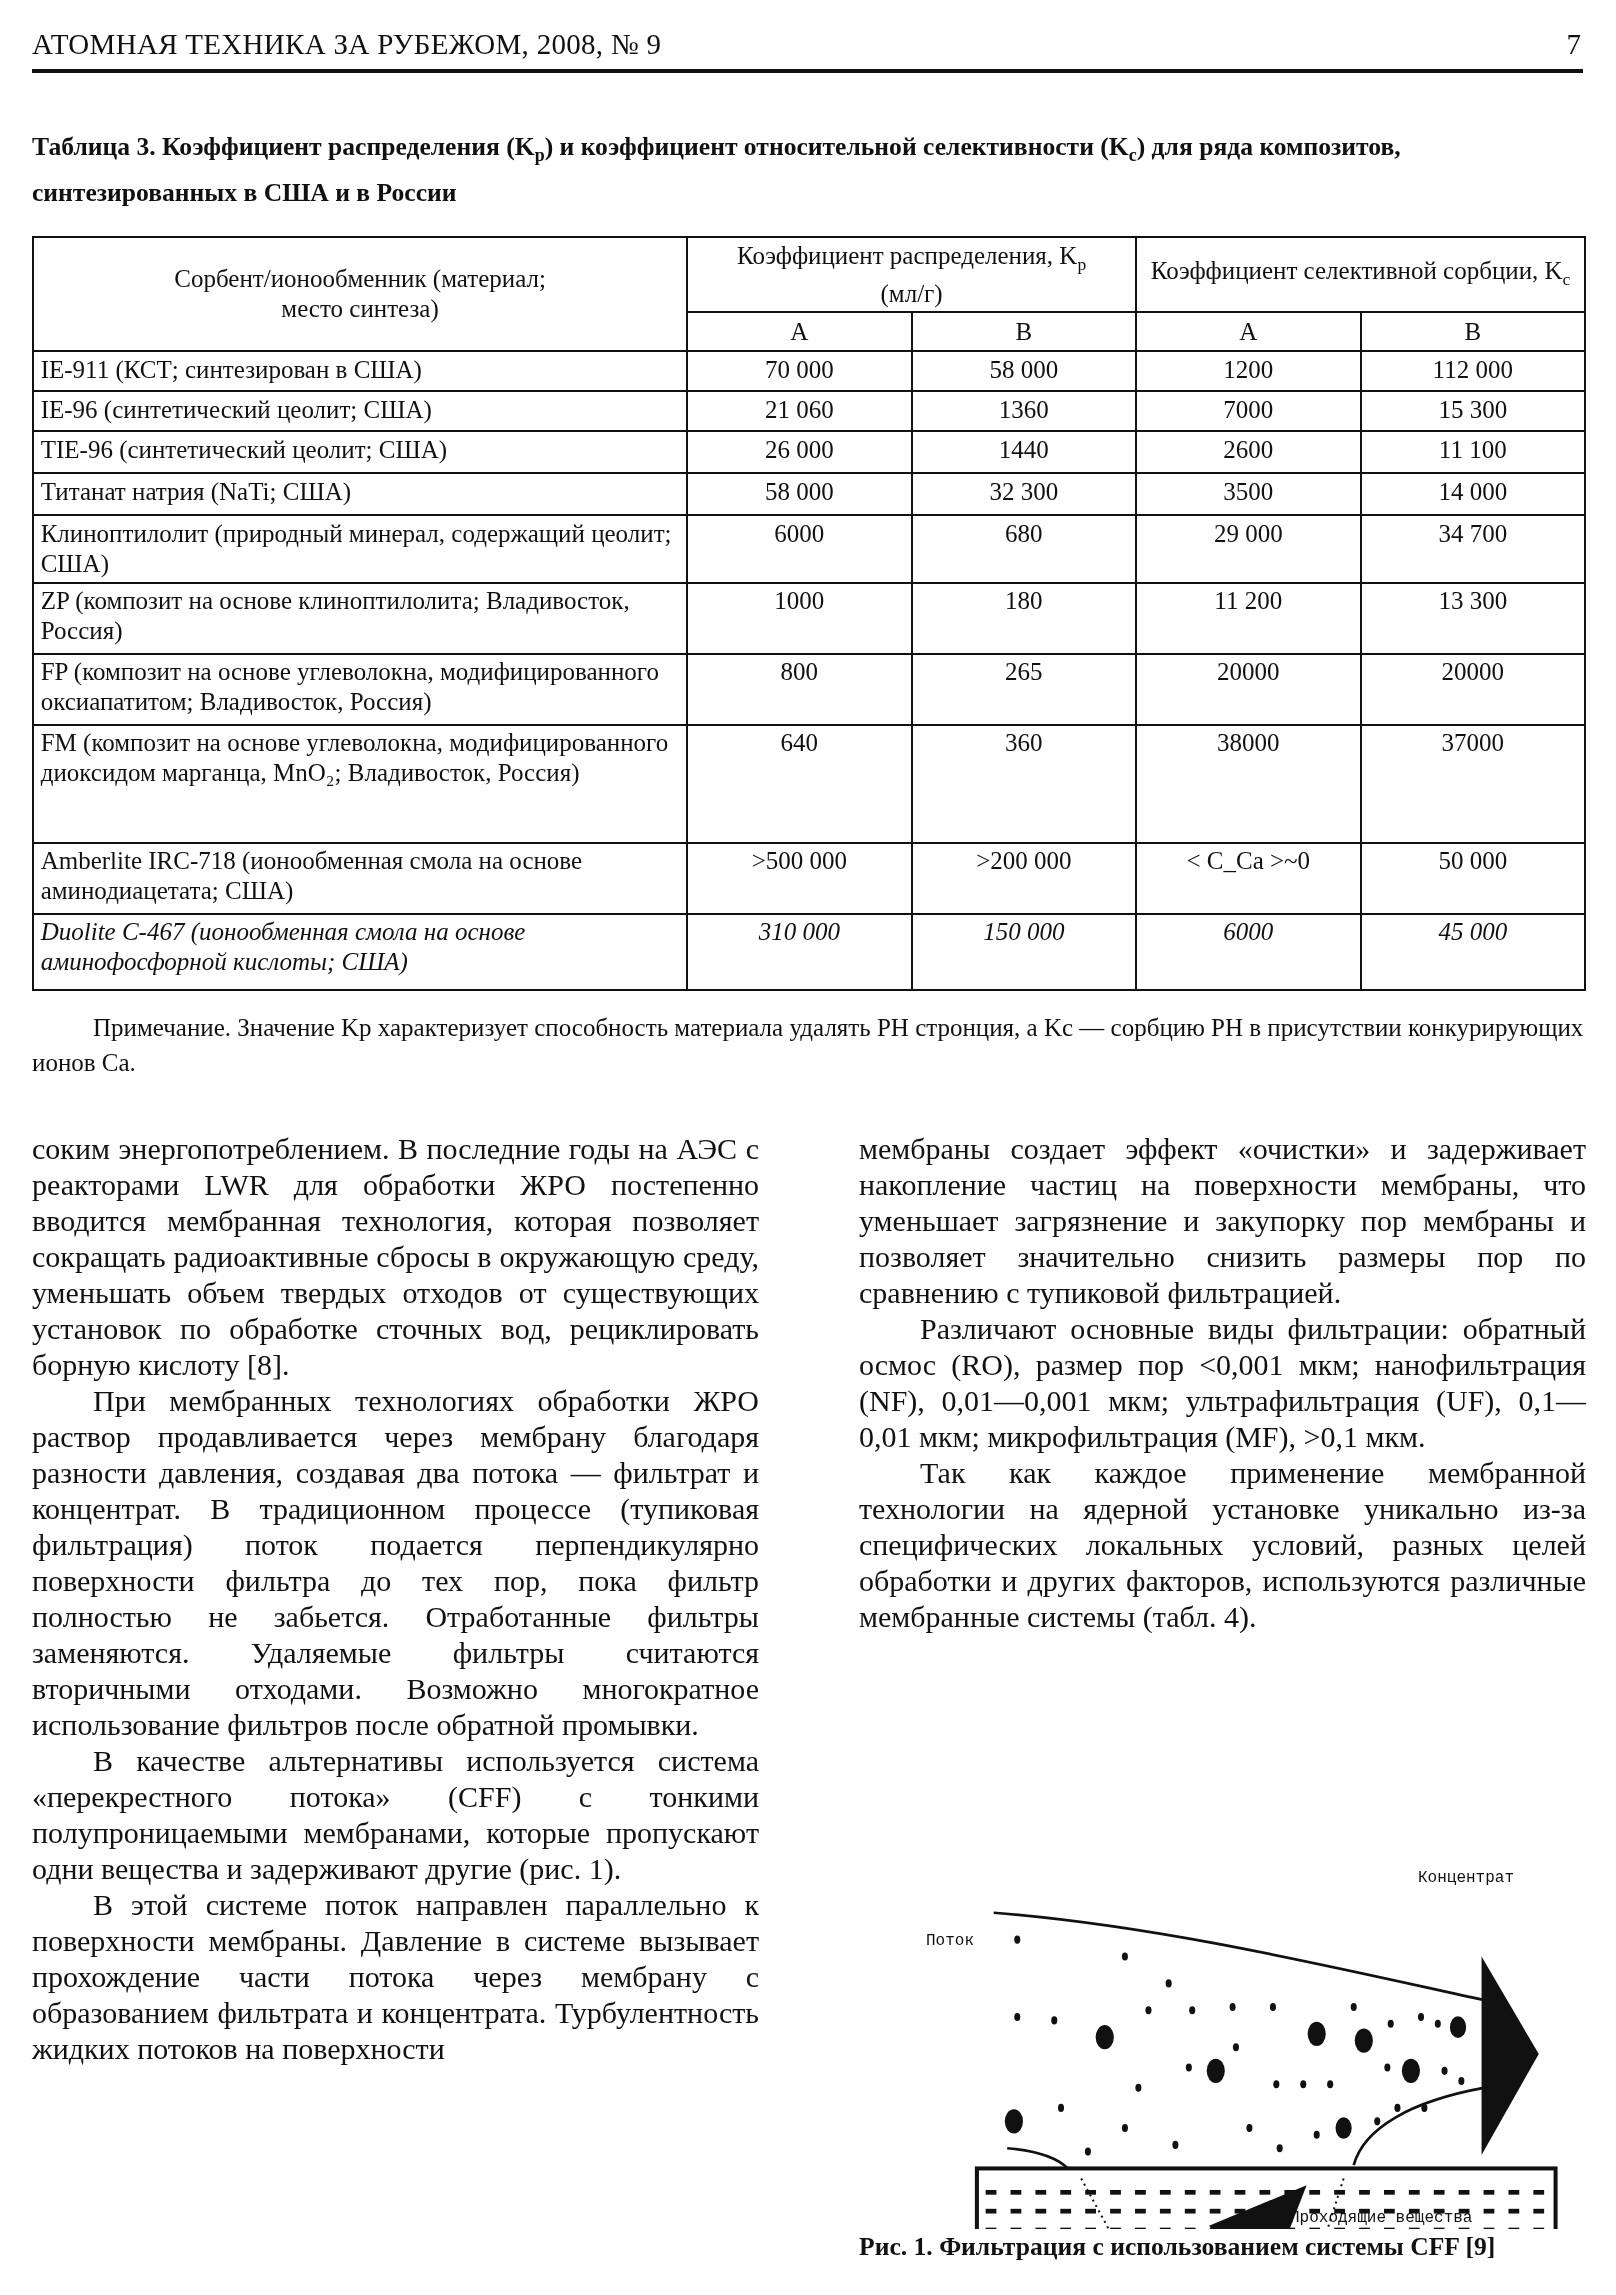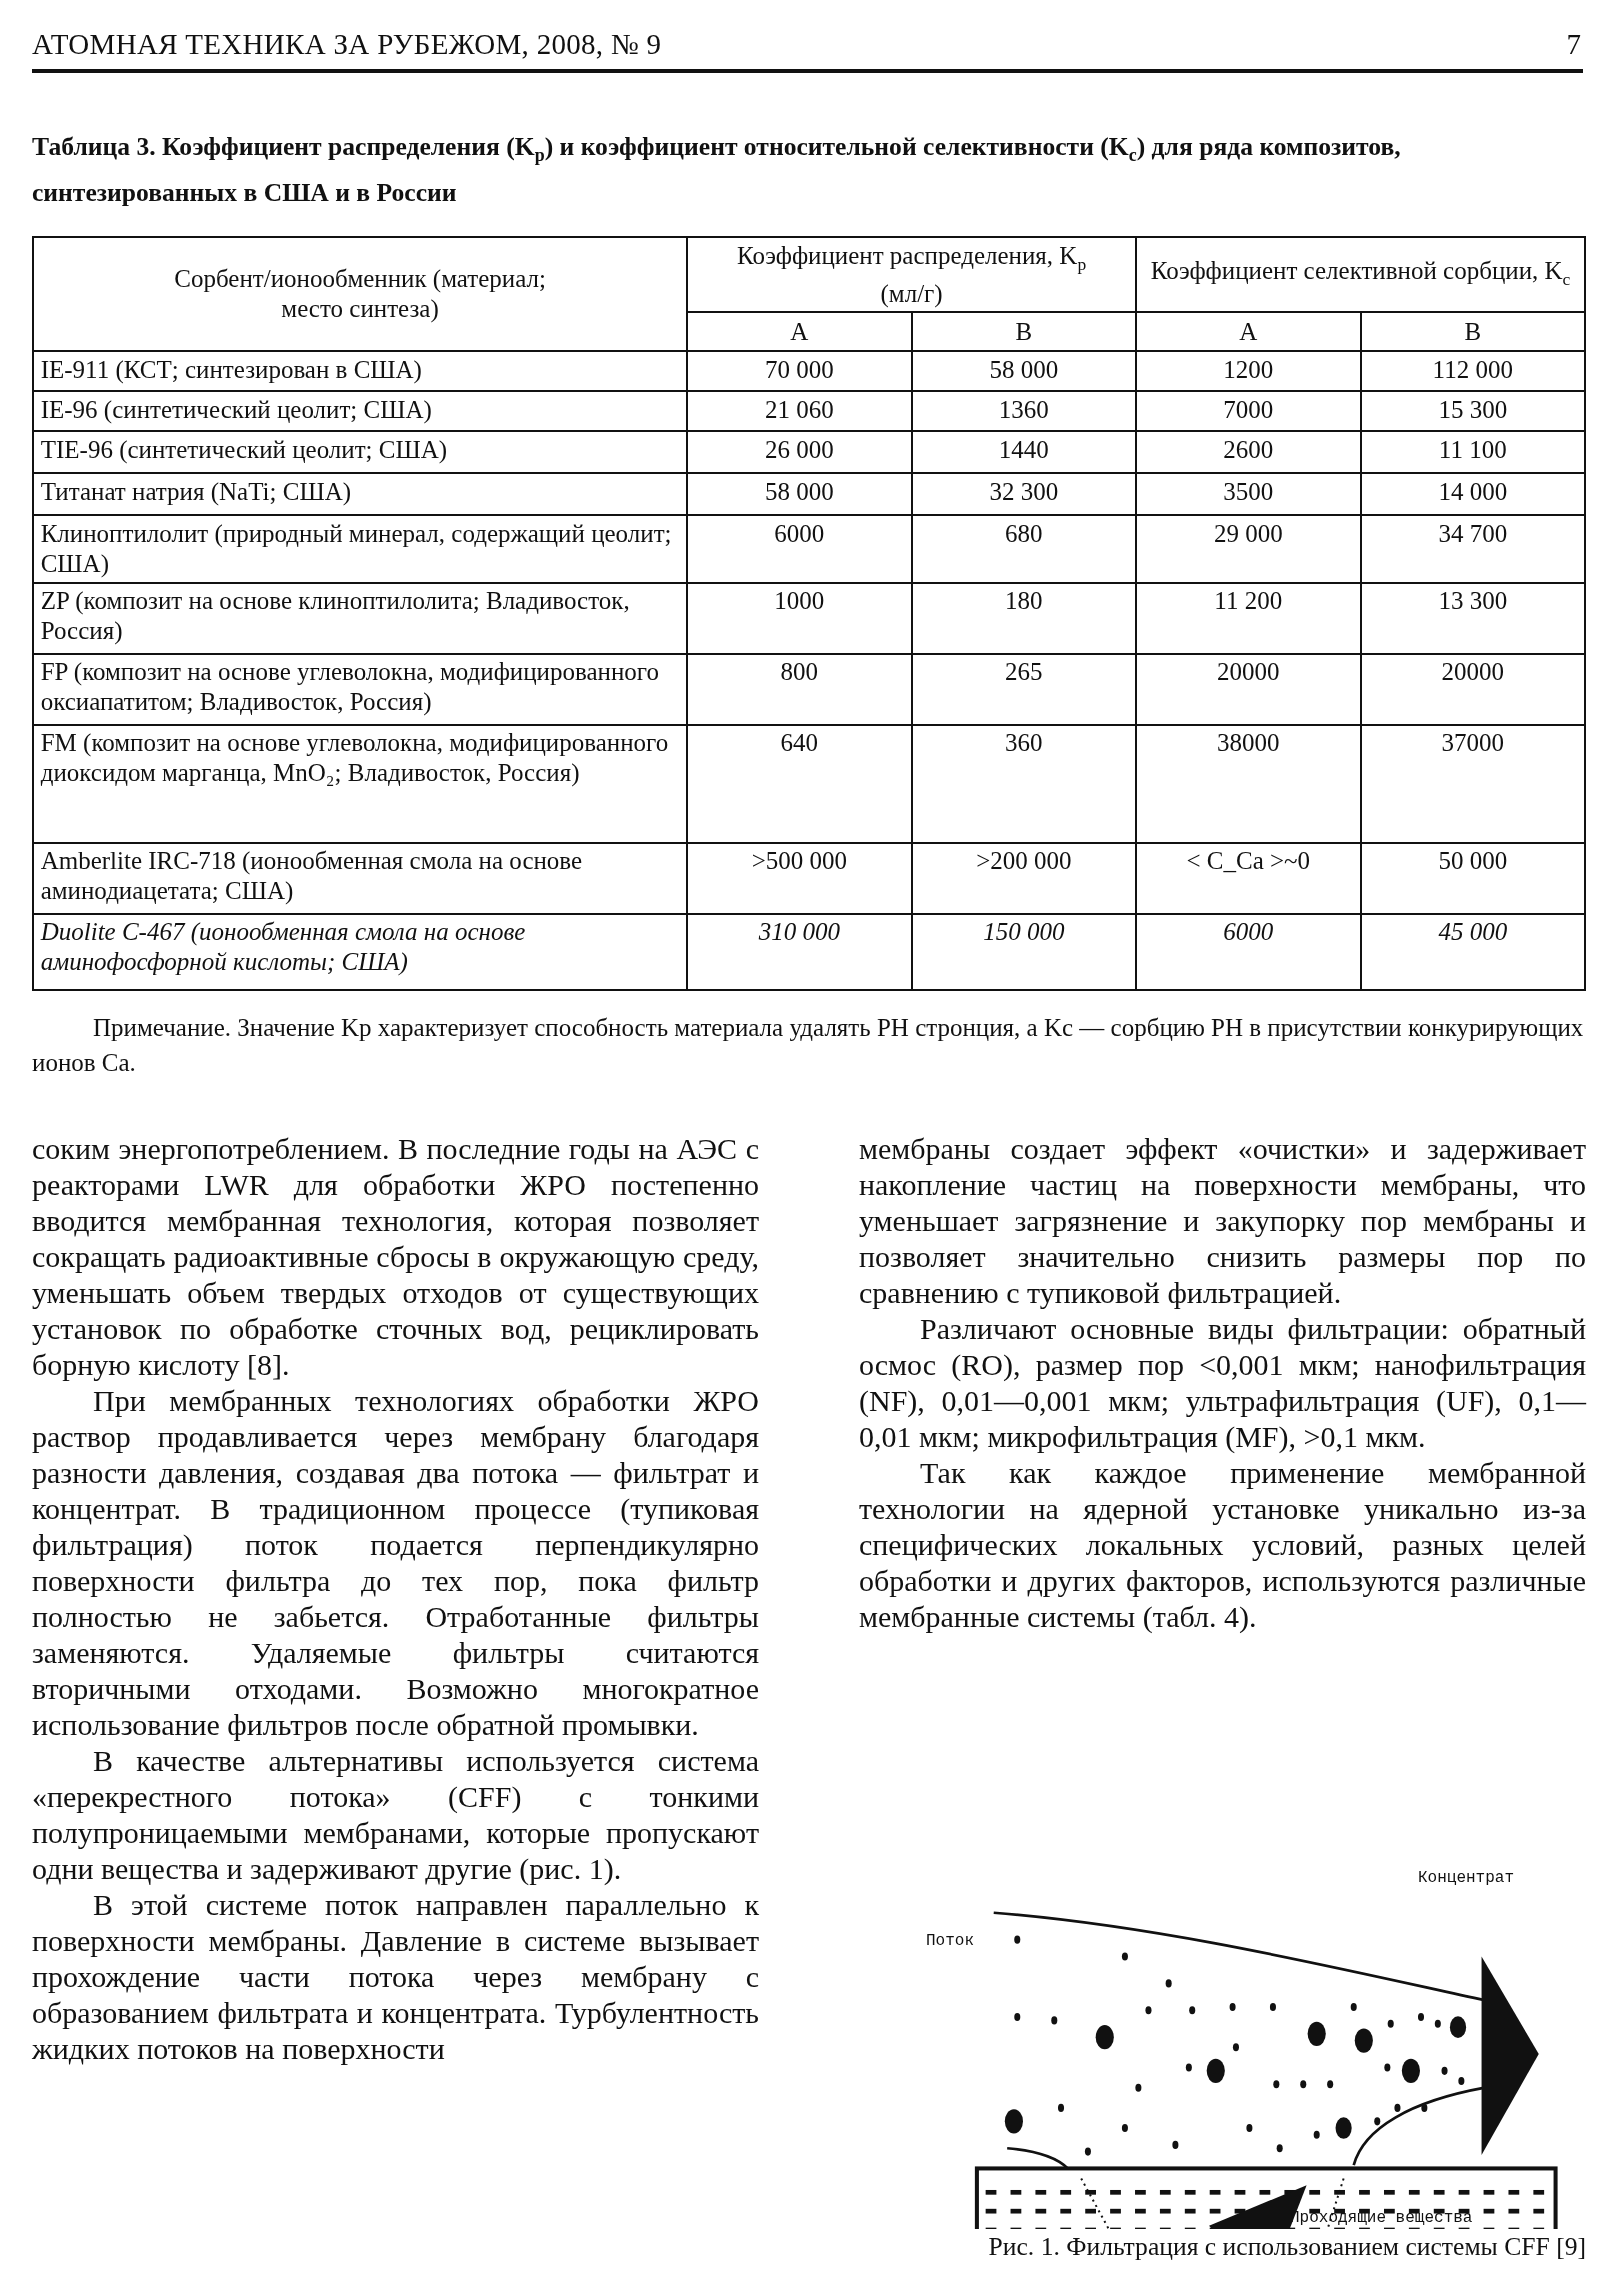--- a/index.html
+++ b/index.html
@@ -15,21 +15,21 @@
   #data-table td.num { text-align:center; }
   #data-table td.name { text-align:left; }
   #note { left:32px; top:1010px; width:1554px; font-size:25px; line-height:35px; text-indent:61px; }
   .col { position:absolute; top:1131px; width:727px; font-size:30px; line-height:36px; text-align:justify; }
   #col-left { left:32px; }
   #col-right { left:859px; }
   .col p { margin:0; text-indent:61px; }
   .col p.cont { text-indent:0; }
   #figure { left:859px; top:1832px; width:727px; height:397px; }
   .fig-label { position:absolute; font-family:Liberation Mono, monospace; font-size:16px; }
-  #fig-caption { left:859px; top:2232px; width:727px; text-align:right; font-size:25.6px; font-weight:normal; }
+  #fig-caption { left:859px; top:2232px; width:727px; text-align:left; font-size:25.6px; font-weight:bold; }
   sub { font-size:70%; }
 </style>
 </head>
 <body>
 
 <div id="running-head" class="abs">АТОМНАЯ ТЕХНИКА ЗА РУБЕЖОМ, 2008, № 9</div>
 <div id="page-num" class="abs">7</div>
 <div id="head-rule" class="abs"></div>
 
 <div id="table-caption" class="abs"><span>Таблица 3. Коэффициент распределения (K</span><sub>p</sub><span>) и коэффициент относительной селективности (K</span><sub>c</sub><span>) для ряда композитов, синтезированных в США и в России</span></div>

